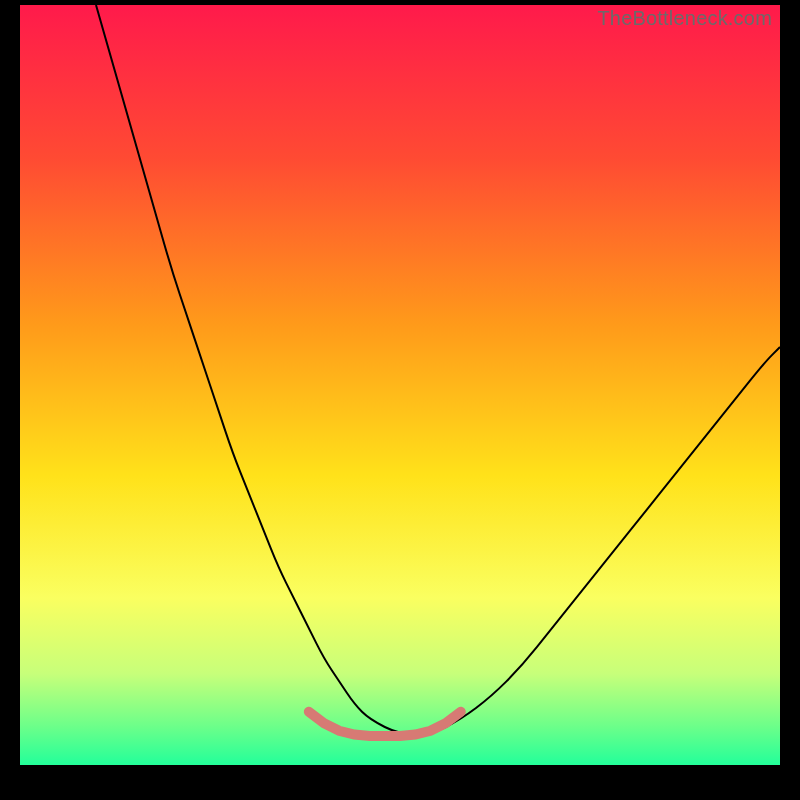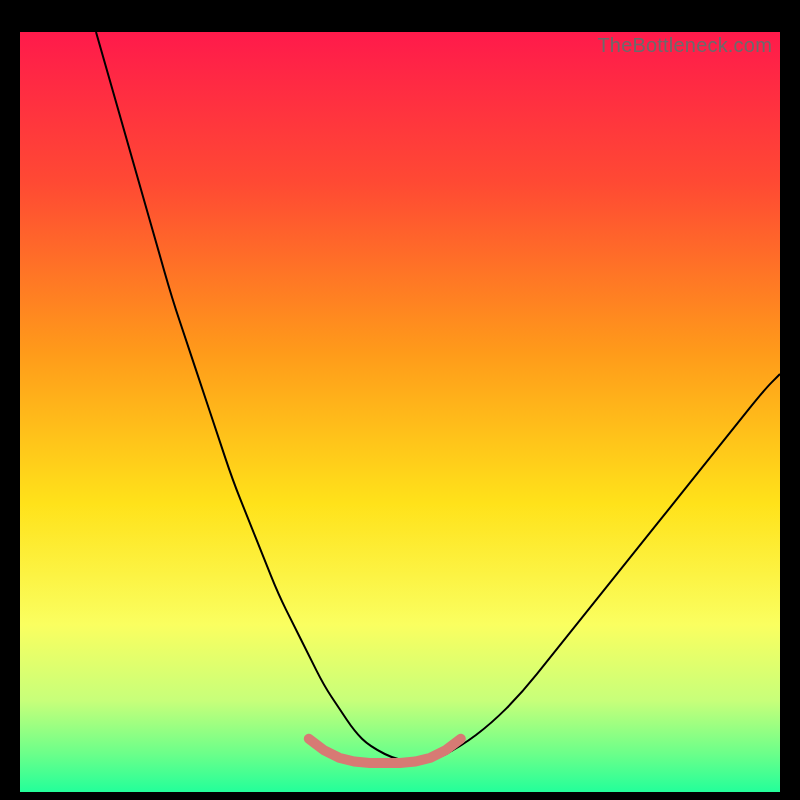--- a/index.html
+++ b/index.html
@@ -7,21 +7,21 @@
     padding: 0;
     width: 800px;
     height: 800px;
     background: #000;
     overflow: hidden;
     font-family: Arial, Helvetica, sans-serif;
   }
   .frame {
     position: absolute;
     left: 20px;
-    top: 32px;
+    top: 5px;
     width: 758px;
     height: 760px;
     background: #000;
   }
   .plot-area {
     position: absolute;
     left: 0;
     top: 0;
     width: 760px;
     height: 760px;

